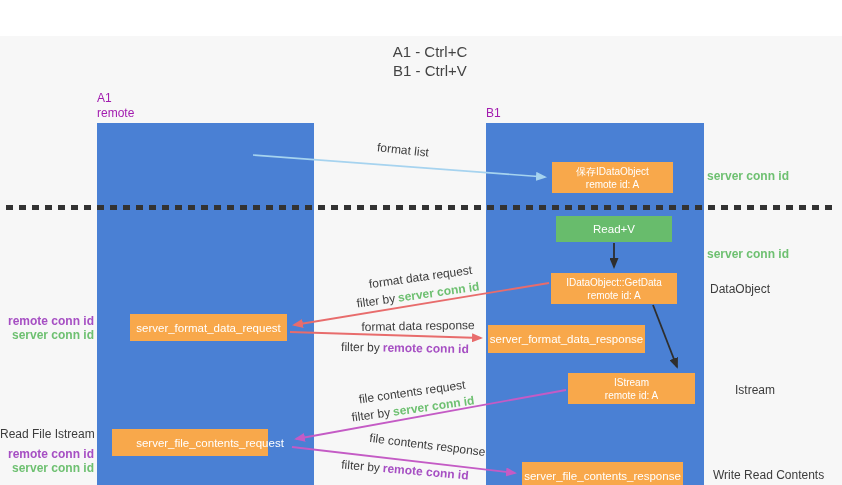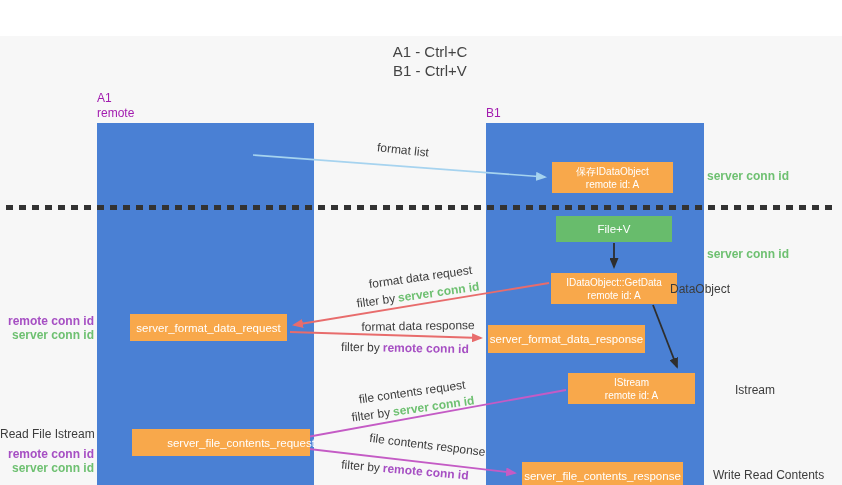--- a/index.html
+++ b/index.html
@@ -92,52 +92,52 @@
     <line class="edge-magenta" x1="292" y1="411" x2="515" y2="437" marker-end="url(#ah-magenta)"></line>
   </svg>
 
 
   <div class="abs node orange" style="left:552px;top:126px;width:121px;height:31px;">
     <span class="l1">保存IDataObject</span>
     <span class="l2">remote id: A</span>
   </div>
 
   <div class="abs node green single" style="left:556px;top:180px;width:116px;height:26px;">
-    <span>File+V</span>
+    <span>Read+V</span>
   </div>
 
   <div class="abs node orange" style="left:551px;top:237px;width:126px;height:31px;">
     <span class="l1">IDataObject::GetData</span>
     <span class="l2">remote id: A</span>
   </div>
 
   <div class="abs node orange single" style="left:130px;top:278px;width:157px;height:27px;">
     <span>server_format_data_request</span>
   </div>
 
   <div class="abs node orange single" style="left:488px;top:289px;width:157px;height:28px;">
     <span>server_format_data_response</span>
   </div>
 
   <div class="abs node orange" style="left:568px;top:337px;width:127px;height:31px;">
     <span class="l1">IStream</span>
     <span class="l2">remote id: A</span>
   </div>
 
-  <div class="abs node orange single" style="left:132px;top:393px;width:178px;height:27px;padding-left:40px;">
+  <div class="abs node orange single" style="left:112px;top:393px;width:156px;height:27px;padding-left:40px;">
     <span>server_file_contents_request</span>
   </div>
 
   <div class="abs node orange single" style="left:522px;top:426px;width:161px;height:27px;">
     <span>server_file_contents_response</span>
   </div>
 
   <div class="abs side-label green" style="left:707px;top:133px;">server conn id</div>
   <div class="abs side-label green" style="left:707px;top:211px;">server conn id</div>
-  <div class="abs side-label" style="left:670px;top:246px;">DataObject</div>
+  <div class="abs side-label" style="left:710px;top:246px;">DataObject</div>
   <div class="abs side-label" style="left:735px;top:347px;">Istream</div>
   <div class="abs side-label" style="left:713px;top:432px;">Write Read Contents</div>
 
   <div class="abs side-label purple left-labels" style="top:278px;">remote conn id</div>
   <div class="abs side-label green left-labels" style="top:292px;">server conn id</div>
   <div class="abs side-label left-labels" style="top:391px;">Read File Istream</div>
   <div class="abs side-label purple left-labels" style="top:411px;">remote conn id</div>
   <div class="abs side-label green left-labels" style="top:425px;">server conn id</div>
 
   <div class="abs edge-label" style="left:343px;top:107px;width:120px;transform:rotate(6deg);">format list</div>

